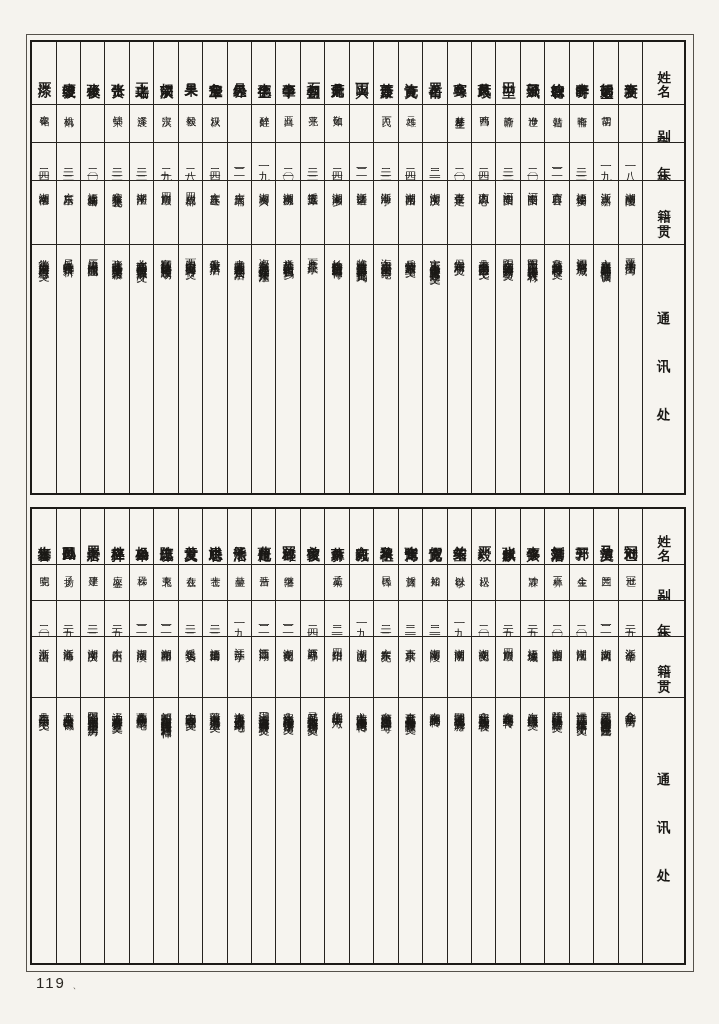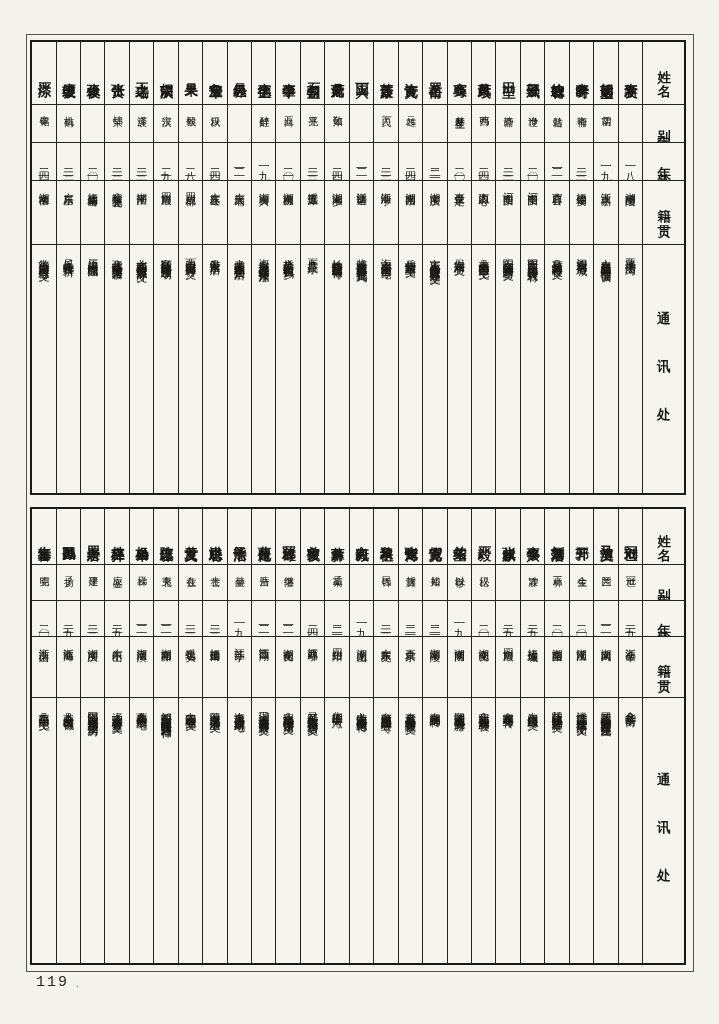--- a/index.html
+++ b/index.html
@@ -72,21 +72,21 @@
   
   .hcol .cell{align-items:center;}
   .hcol .vtext{font-weight:bold;font-size:13.5px;}
   .h-name .vtext{letter-spacing:14px;}
   .h-zi .vtext{letter-spacing:7px;}
   .h-age .vtext{letter-spacing:7px;}
   .h-native .vtext{letter-spacing:16px;}
   .h-addr .vtext{letter-spacing:48px;}
   .pageno{
     position:absolute;left:36px;top:974px;
-    font-family:Liberation Mono, monospace;
+    font-family:Liberation Sans, sans-serif;
     font-size:15px;letter-spacing:2px;color:#2a2722;
   }
   .pageno .mark{font-size:11px;color:#6b665e;margin-left:6px;}
 </style>
 </head>
 <body>
 
 <div class="page">
   <div class="frame">
     <section class="dtable" id="table-top">

